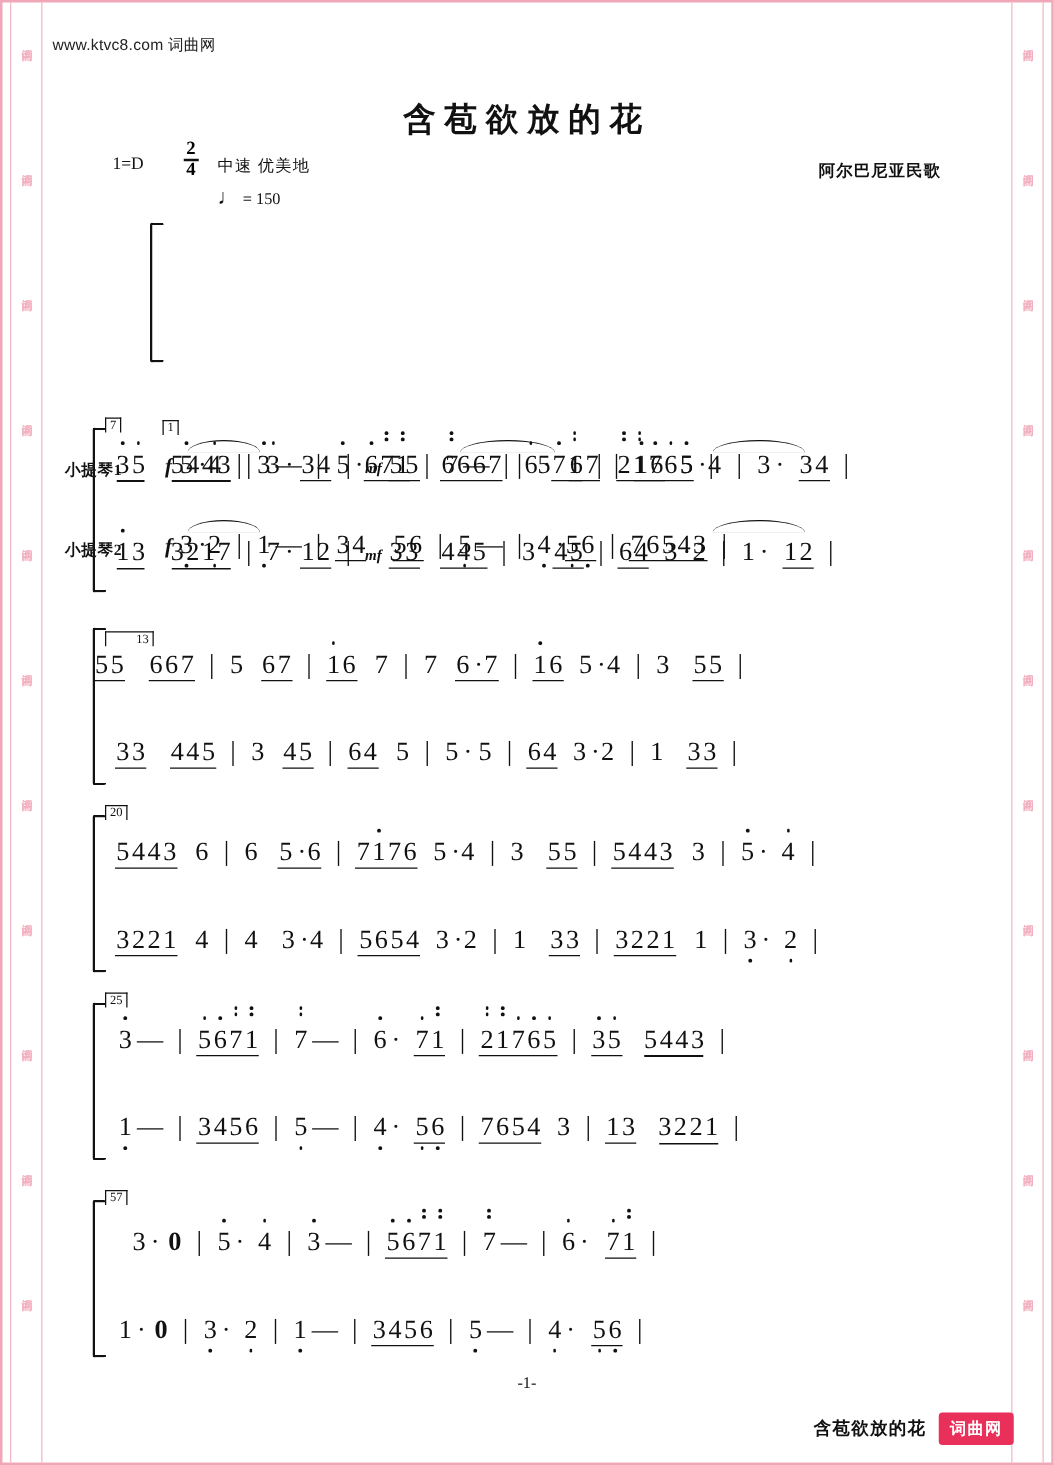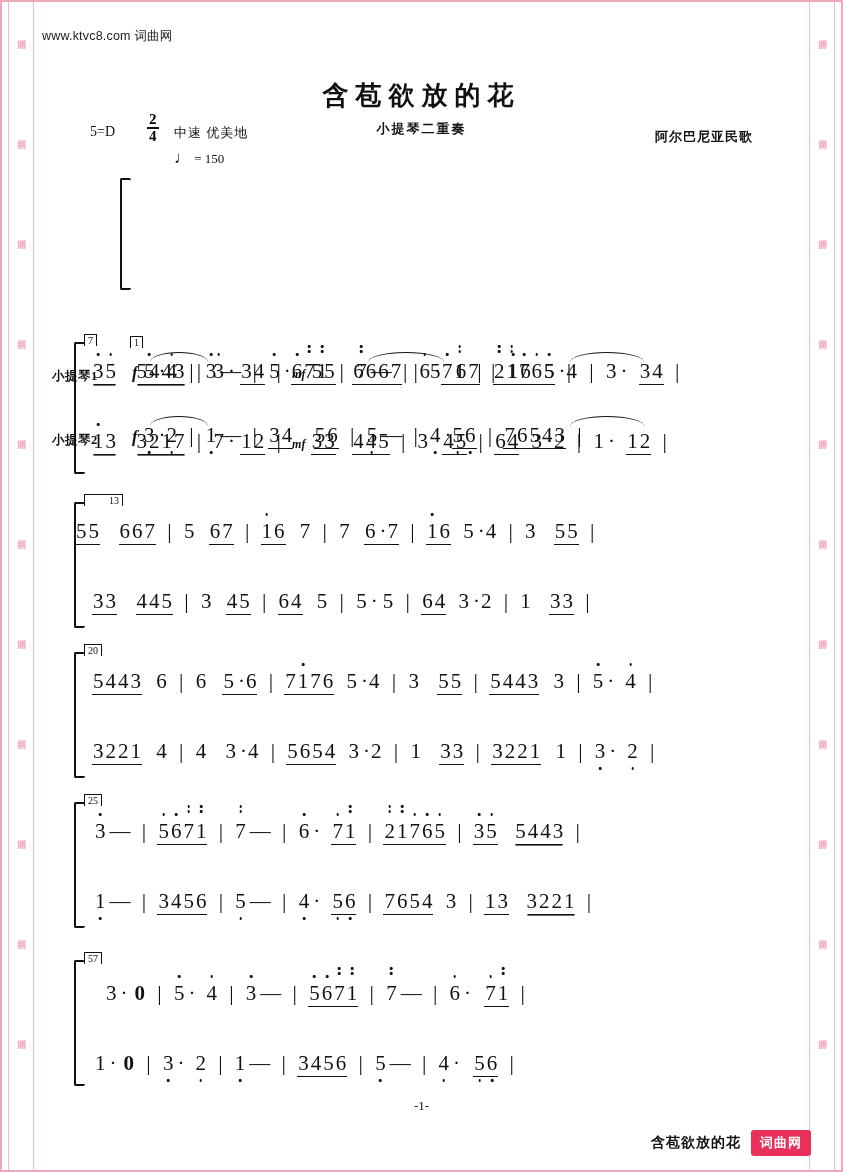--- a/index.html
+++ b/index.html
@@ -164,22 +164,21 @@
     <div class="wm" style="top:530px;">词曲网</div>
     <div class="wm" style="top:630px;">词曲网</div>
     <div class="wm" style="top:730px;">词曲网</div>
     <div class="wm" style="top:830px;">词曲网</div>
     <div class="wm" style="top:930px;">词曲网</div>
     <div class="wm" style="top:1030px;">词曲网</div>
   </div>
 
   <div class="site-url">www.ktvc8.com 词曲网</div>
   <div class="title">含苞欲放的花</div>
-  <div class="subtitle">小提琴二重奏</div>
-  <div class="key">5=D</div>
+  <div class="key">1=D</div>
   <div class="meter">
     <span class="num">2</span>
     <span class="den">4</span>
   </div>
   <div class="tempo-words">中速 优美地</div>
   <div class="tempo-num">
     <span class="note">♩</span>
     <span>= 150</span>
   </div>
   <div class="composer">阿尔巴尼亚民歌</div>
@@ -278,21 +277,21 @@
       <span class="n" style="margin-left:6px;">3</span><span class="dur">·</span><span class="n">2</span>
       <span class="bar">|</span>
       <span class="n">1</span><span class="dur">·</span>
       <span class="grp beam1" style="margin-left:6px;"><span class="n">1</span><span class="n">2</span></span>
       <span class="bar">|</span>
     </div>
   </div>
 
   <div class="system" style="top:490px;">
     <div class="brace" style="left:72px;top:10px;height:122px;"></div>
-    <div class="measure-num" style="left:82px;top:2px;padding-left:24px;">13</div>
+    <div class="measure-num" style="left:82px;top:13px;padding-left:24px;">13</div>
 
     <div class="line" style="left:73px;top:26px;">
       <span class="grp beam1"><span class="n">5</span><span class="n">5</span></span>
       <span style="display:inline-block;width:8px;"></span>
       <span class="grp beam1"><span class="n">6</span><span class="n">6</span><span class="n">7</span></span>
       <span class="bar">|</span>
       <span class="n">5</span>
       <span class="grp beam1" style="margin-left:8px;"><span class="n">6</span><span class="n">7</span></span>
       <span class="bar">|</span>
       <span class="grp beam1"><span class="n dotA">1</span><span class="n">6</span></span>

